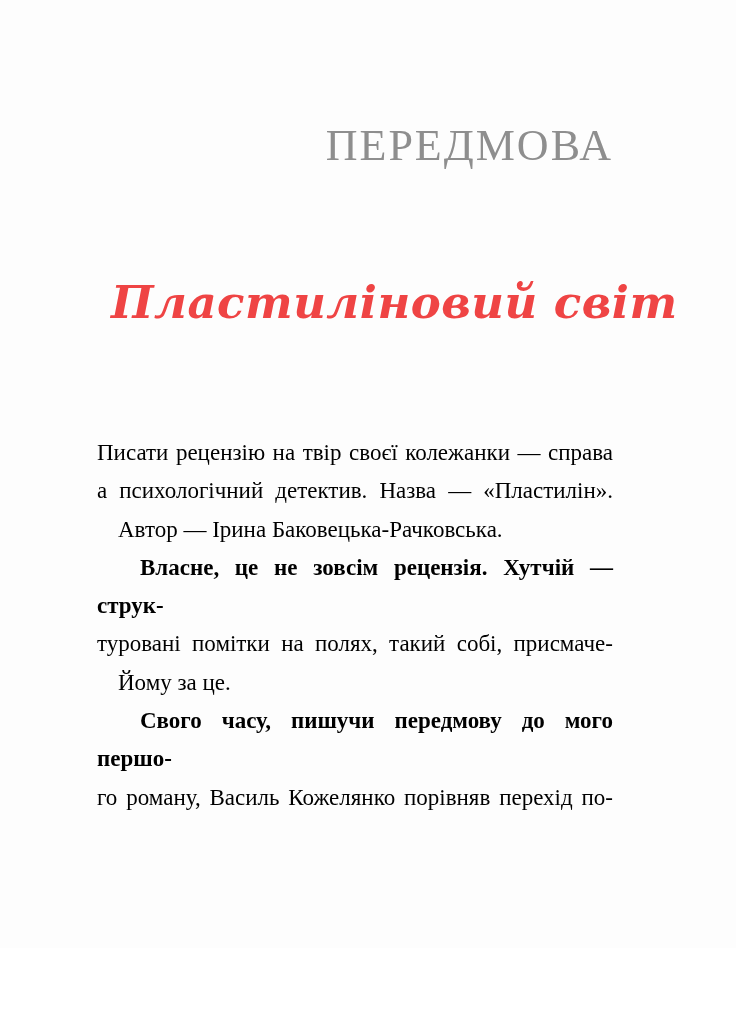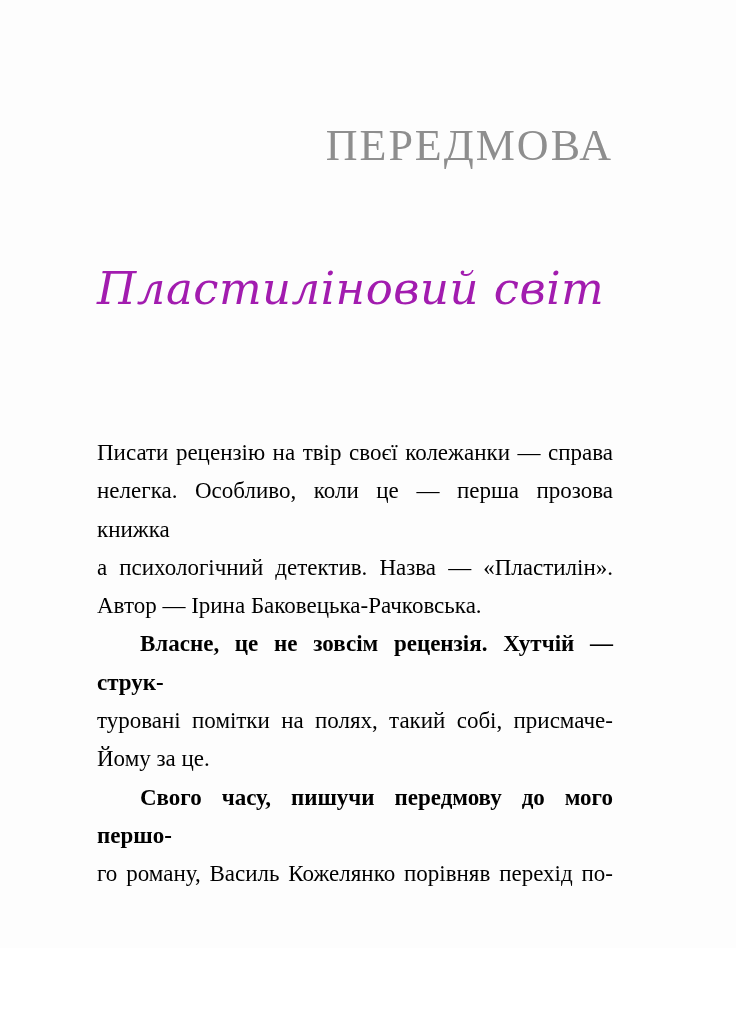--- a/index.html
+++ b/index.html
@@ -27,48 +27,49 @@
     font-weight: normal;
     font-size: 44px;
     line-height: 1.1;
     letter-spacing: 2px;
     color: #8e8e8e;
   }
   .title {
     position: absolute;
     top: 263px;
     left: 97px;
-    margin: 0;
+    margin: 14px;
     font-family: "DejaVu Serif", serif;
     font-style: italic;
-    font-weight: normal;
+    font-weight: bold;
     font-size: 45px;
     line-height: 1.15;
     letter-spacing: 0.5px;
-    color: #a21caf;
+    color: #ef4444;
     white-space: nowrap;
   }
   .body-text {
     position: absolute;
     top: 434px;
     left: 97px;
     width: 516px;
     font-size: 23px;
     line-height: 38.3px;
     color: #000000;
   }
   .paragraph {
     margin: 0;
   }
   .line {
     text-align: justify;
     text-align-last: justify;
   }
   .line.last {
     text-align-last: left;
+    margin-left: 21px;
   }
   .line.indent {
     text-indent: 43px;
     font-weight: bold;
   }
   .page-number {
     position: absolute;
     top: 956px;
     left: 0;
     width: 736px;
@@ -81,21 +82,20 @@
 <body>
 
 <div class="page">
   <div class="kicker">ПЕРЕДМОВА</div>
 
   <h1 class="title">Пластиліновий світ</h1>
 
   <div class="body-text">
       <div class="paragraph">
         <div class="line">Писати рецензію на твір своєї колежанки — справа</div>
-        <div class="line">нелегка. Особливо, коли це — перша прозова книжка</div>
         <div class="line">а психологічний детектив. Назва — «Пластилін».</div>
         <div class="line last">Автор — Ірина Баковецька-Рачковська.</div>
       </div>
       <div class="paragraph">
         <div class="line indent">Власне, це не зовсім рецензія. Хутчій — струк-</div>
         <div class="line">туровані помітки на полях, такий собі, присмаче-</div>
         <div class="line last">Йому за це.</div>
       </div>
       <div class="paragraph">
         <div class="line indent">Свого часу, пишучи передмову до мого першо-</div>

